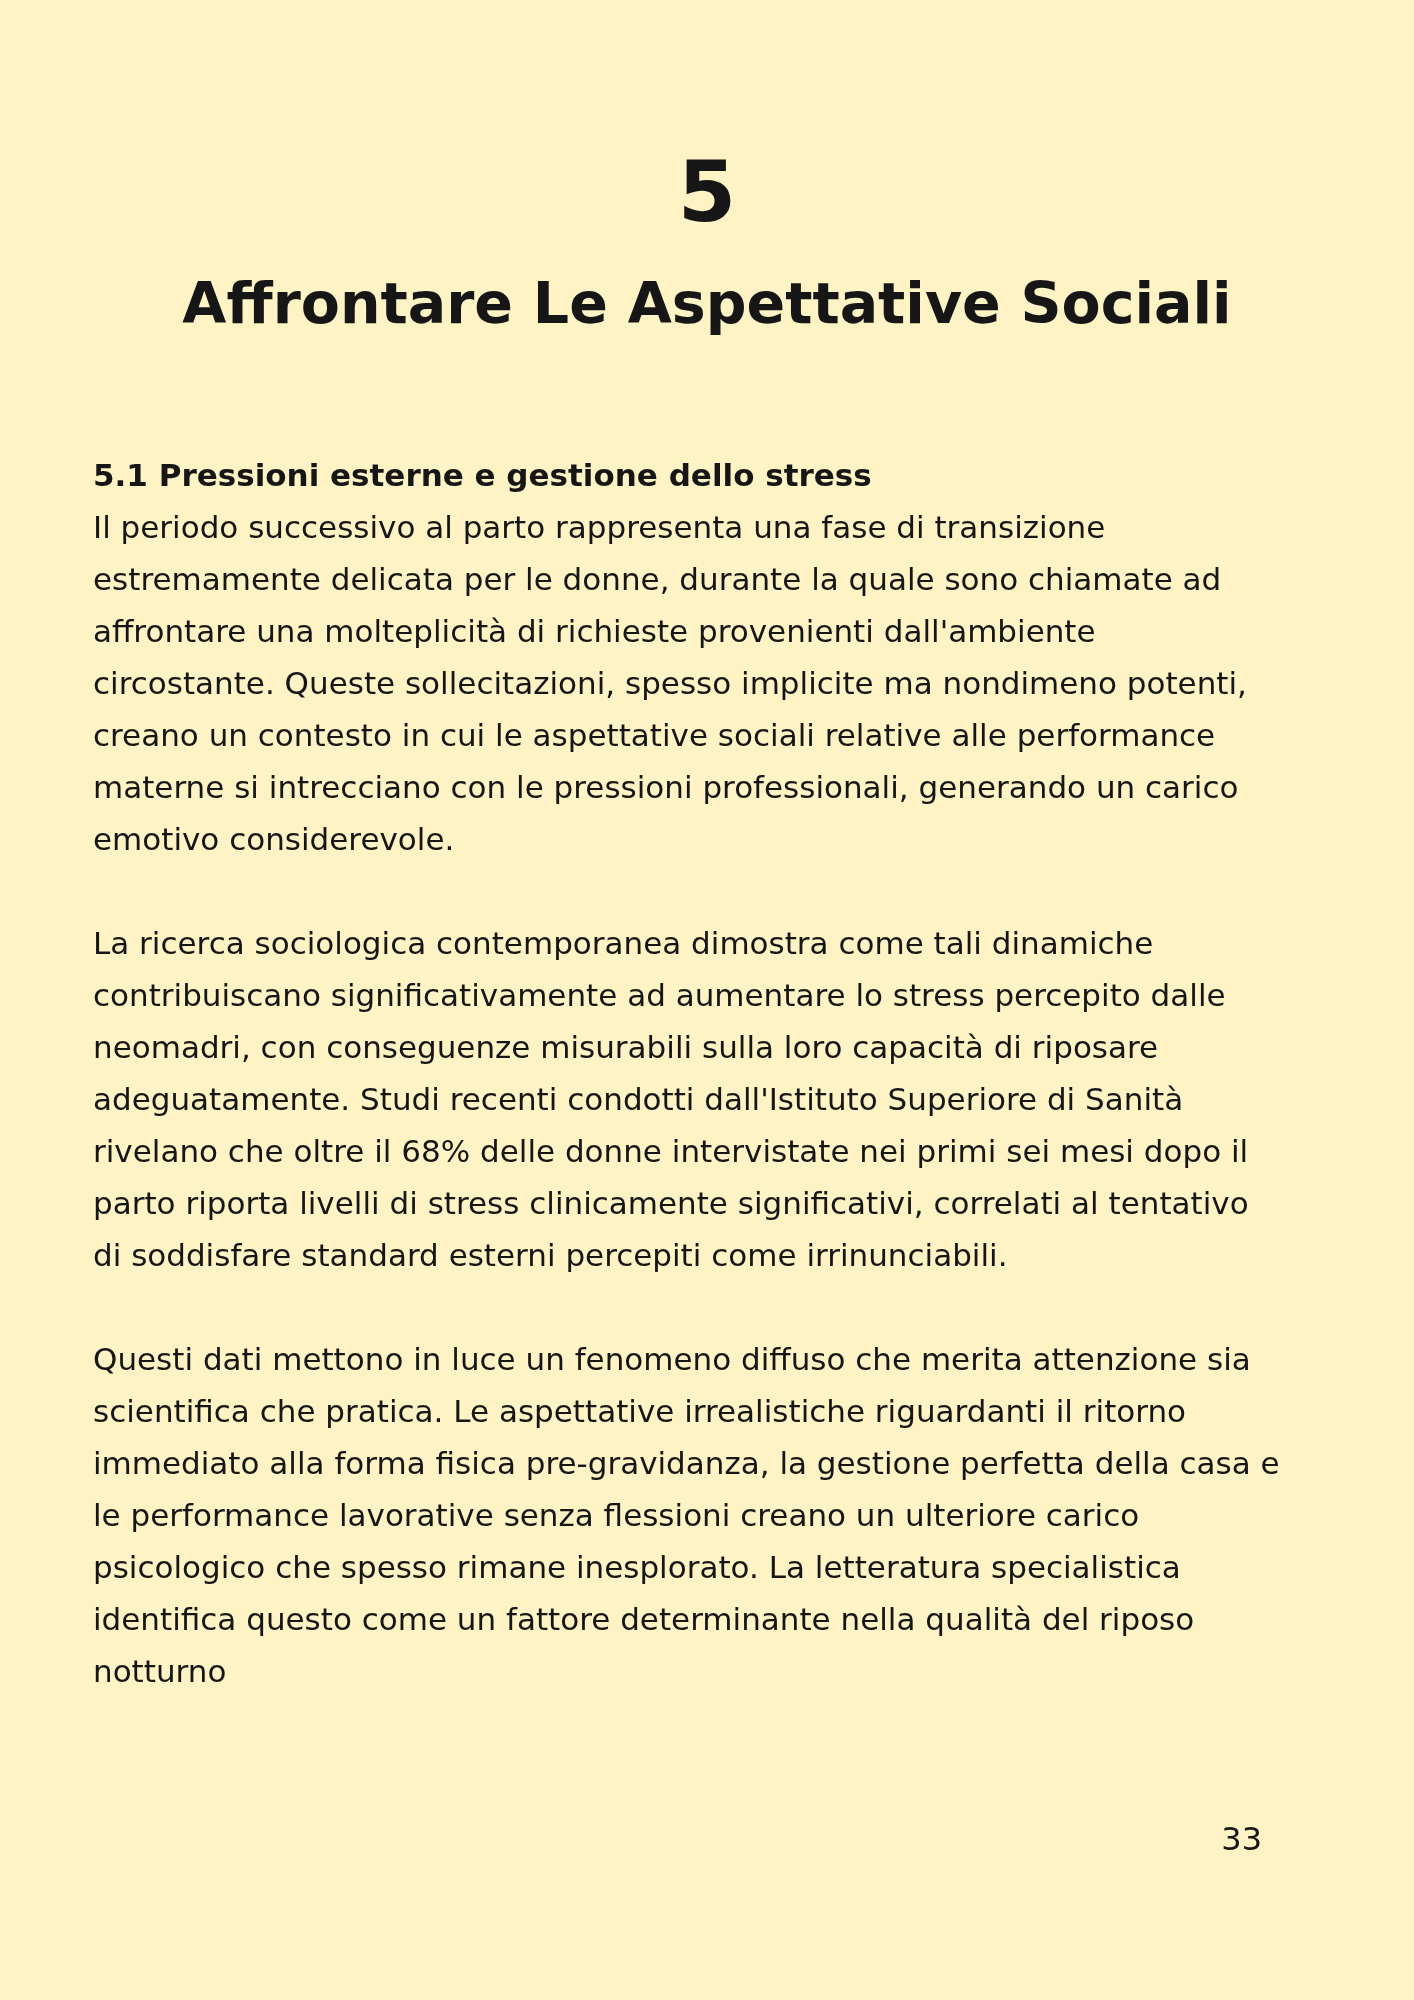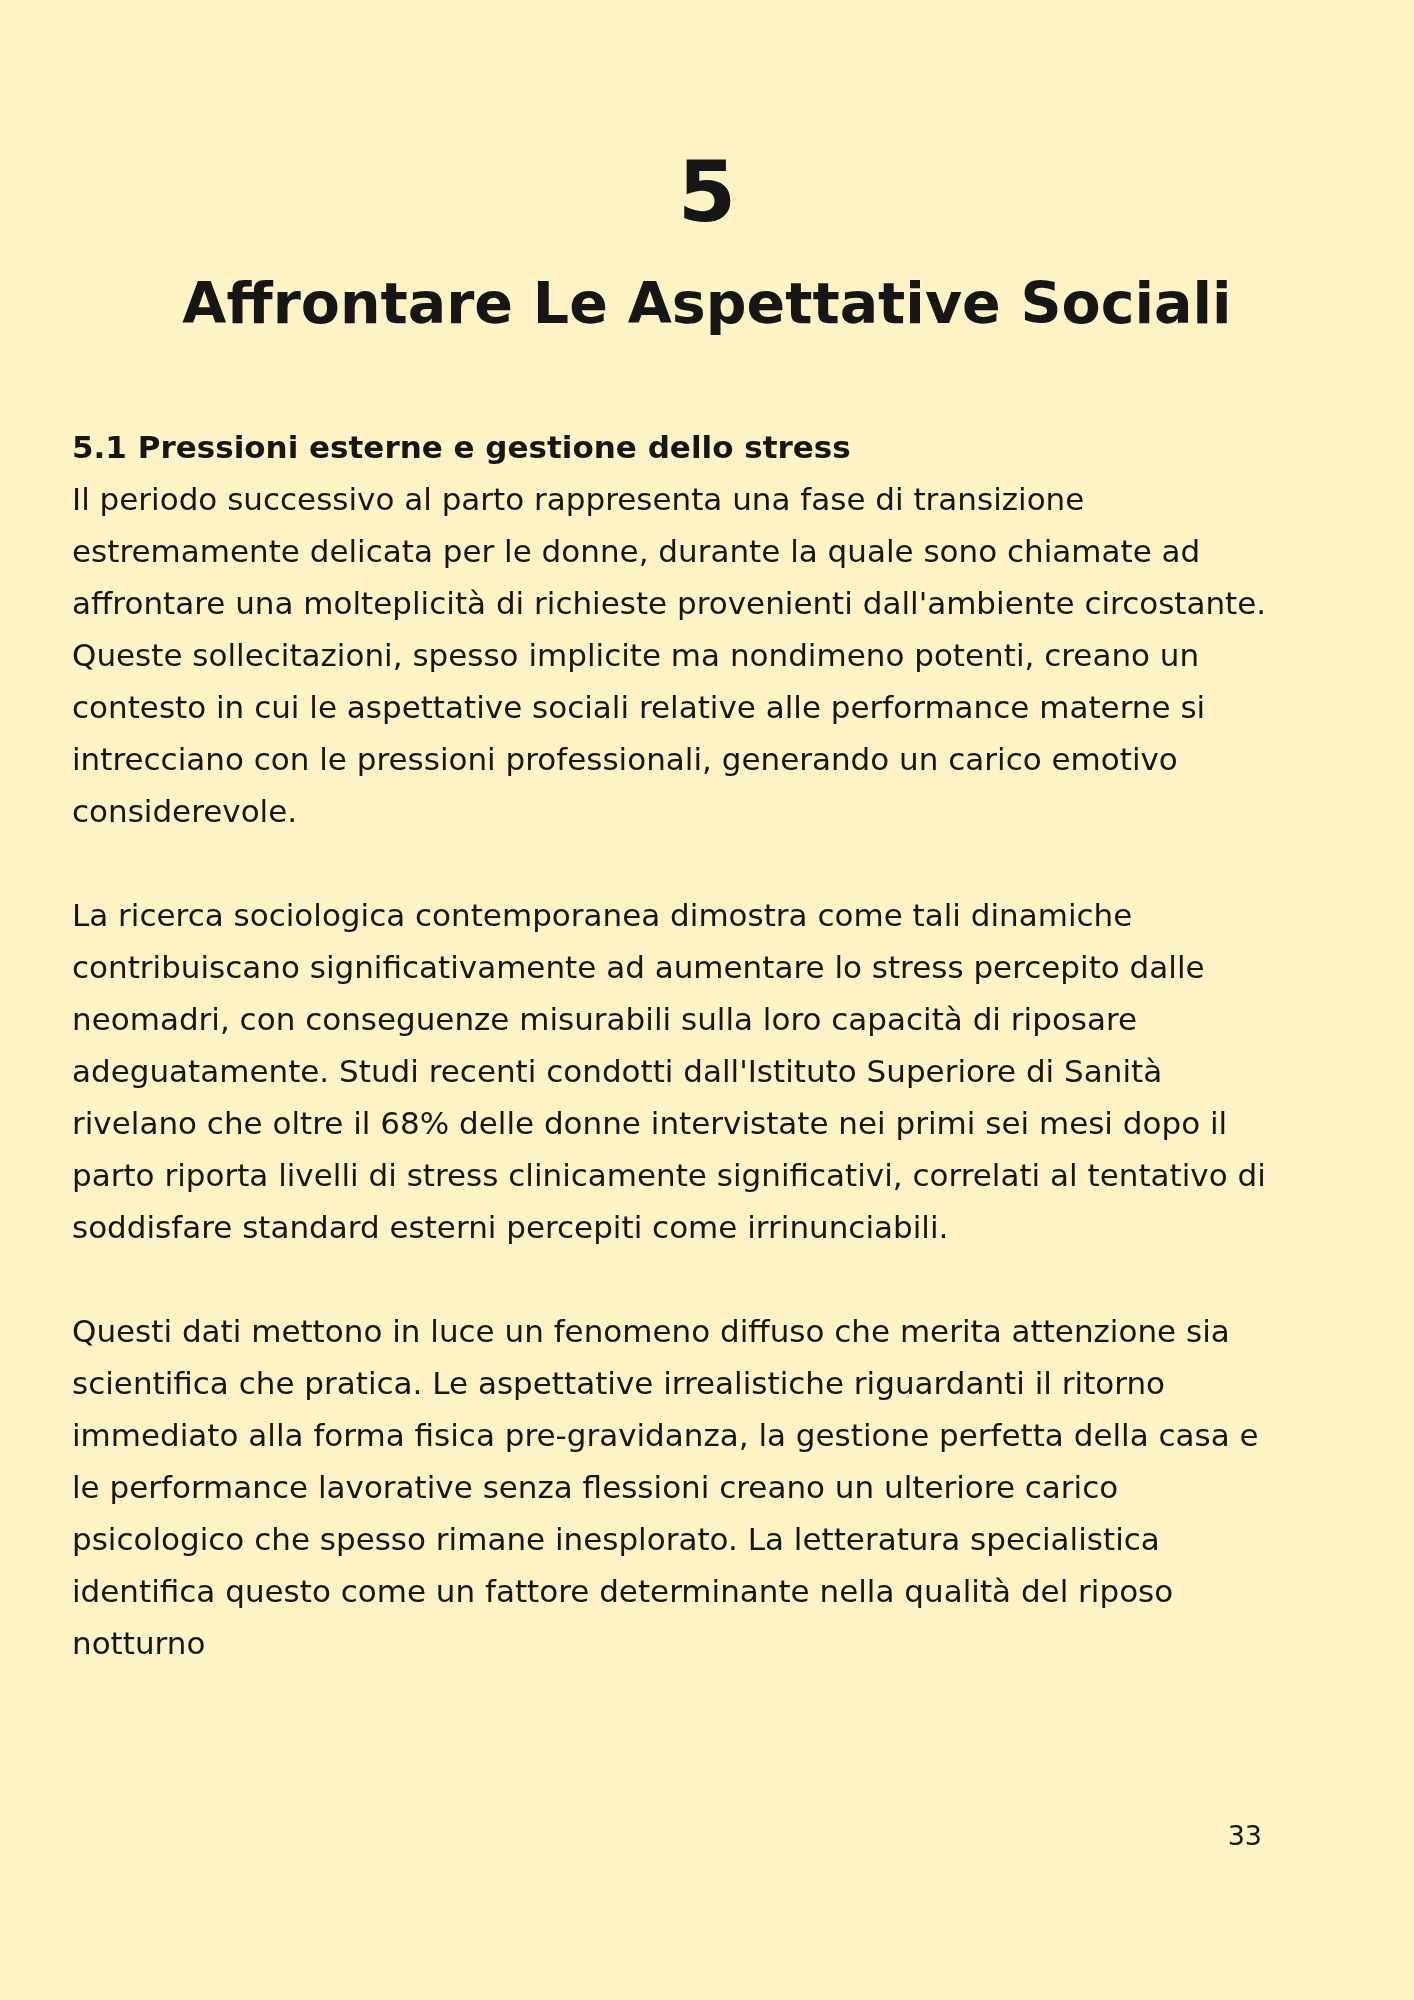--- a/index.html
+++ b/index.html
@@ -26,42 +26,42 @@
     line-height: 1;
     letter-spacing: 0;
   }
   .chapter-title {
     margin: 38px 0 0 0;
     font-size: 57px;
     font-weight: 700;
     line-height: 1.1;
   }
   .page-body {
-    margin-top: 86px;
-    padding: 0 133px 0 72px;
+    margin-top: 114px;
+    padding: 0 133px 0 93px;
     font-size: 31px;
     line-height: 52px;
   }
   .section-heading {
     margin: 0;
     font-size: 31px;
     font-weight: 700;
     line-height: 52px;
   }
   .page-body p {
     margin: 0 0 52px 0;
   }
   .page-body p:last-child {
     margin-bottom: 0;
   }
   .page-number {
     position: absolute;
     top: 1820px;
     right: 152px;
-    font-size: 27px;
+    font-size: 32px;
     line-height: 1.2;
     margin-left: 32px;
   }
 </style>
 </head>
 <body>
 
 <div class="page">
 
   <header class="chapter-header">

